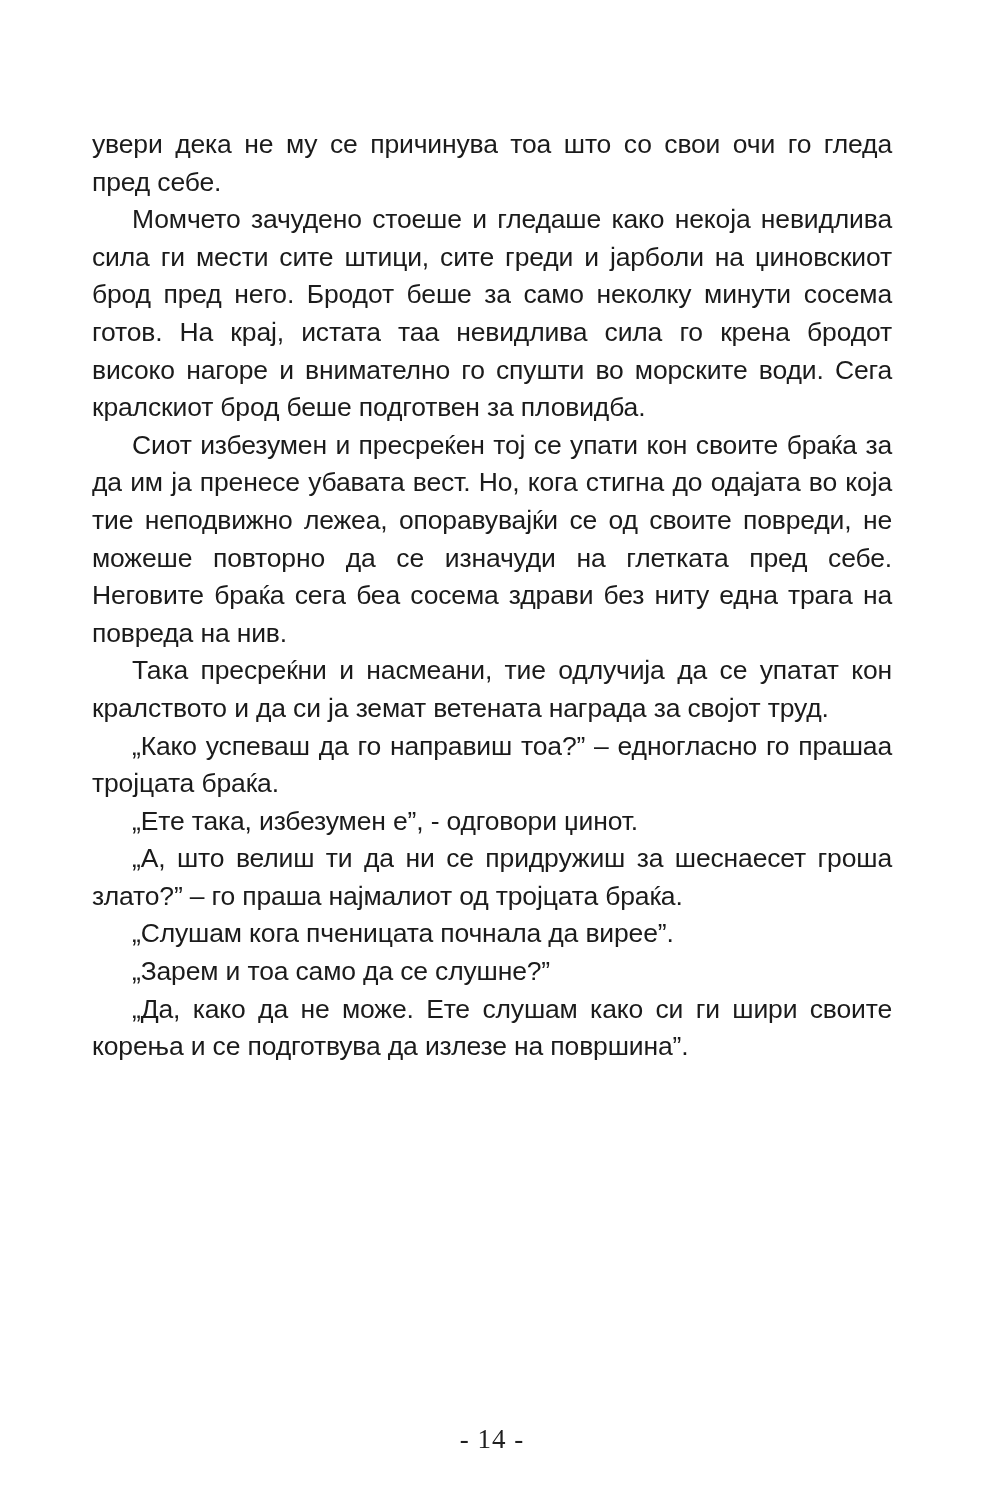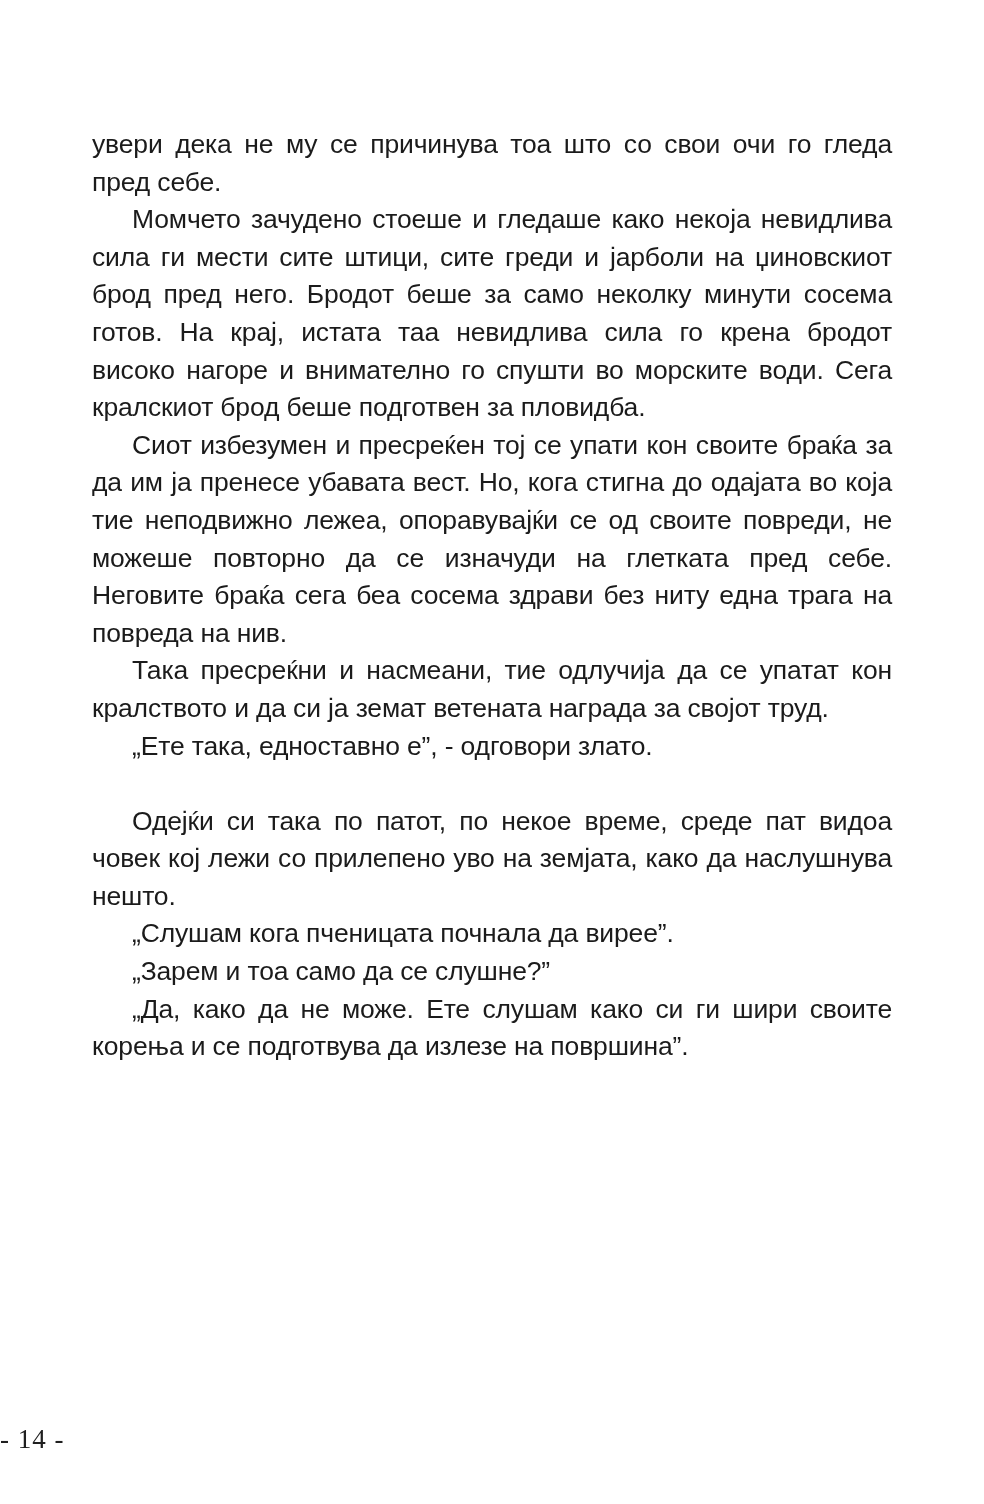--- a/index.html
+++ b/index.html
@@ -39,38 +39,40 @@
   }
   p.para.gap-before {
     margin-top: 37.6px;
   }
   
   .page-number {
     position: absolute;
     left: 0;
     right: 0;
     top: 1424px;
+    text-align: center;
     font-family: "Liberation Serif", "DejaVu Serif", serif;
     font-size: 27px;
     color: #1f1f1f;
     letter-spacing: 1px;
   }
 </style>
 </head>
 <body>
 
 <div class="page">
 
   <div class="text-block">
     <p class="para no-indent">увери дека не му се причинува тоа што со свои очи го гледа пред себе.</p>
     <p class="para">Момчето зачудено стоеше и гледаше како некоја невидлива сила ги мести сите штици, сите греди и јарболи на џиновскиот брод пред него. Бродот беше за само неколку минути сосема готов. На крај, истата таа невидлива сила го крена бродот високо нагоре и внимателно го спушти во морските води. Сега кралскиот брод беше подготвен за пловидба.</p>
     <p class="para">Сиот избезумен и пресреќен тој се упати кон своите браќа за да им ја пренесе убавата вест. Но, кога стигна до одајата во која тие неподвижно лежеа, опоравувајќи се од своите повреди, не можеше повторно да се изначуди на глетката пред себе. Неговите браќа сега беа сосема здрави без ниту една трага на повреда на нив.</p>
     <p class="para">Така пресреќни и насмеани, тие одлучија да се упатат кон кралството и да си ја земат ветената награда за својот труд.</p>
-    <p class="para">„Ете така, едноставно е”, - одговори злато.</p>
-    <p class="para gap-before">Одејќи си така по патот, по некое време, среде пат видоа човек кој лежи со прилепено уво на земјата, како да наслушнува нешто.</p>
+    <p class="para">„Како успеваш да го направиш тоа?” – едногласно го прашаа тројцата браќа.</p>
+    <p class="para">„Ете така, избезумен е”, - одговори џинот.</p>
+    <p class="para">„А, што велиш ти да ни се придружиш за шеснаесет гроша злато?” – го праша најмалиот од тројцата браќа.</p>
     <p class="para">„Слушам кога пченицата почнала да виреe”.</p>
     <p class="para">„Зарем и тоа само да се слушне?”</p>
     <p class="para">„Да, како да не може. Ете слушам како си ги шири своите корења и се подготвува да излезе на површина”.</p>
   </div>
 
   <div class="page-number">- 14 -</div>
 
 </div>
 
 </body></html>

